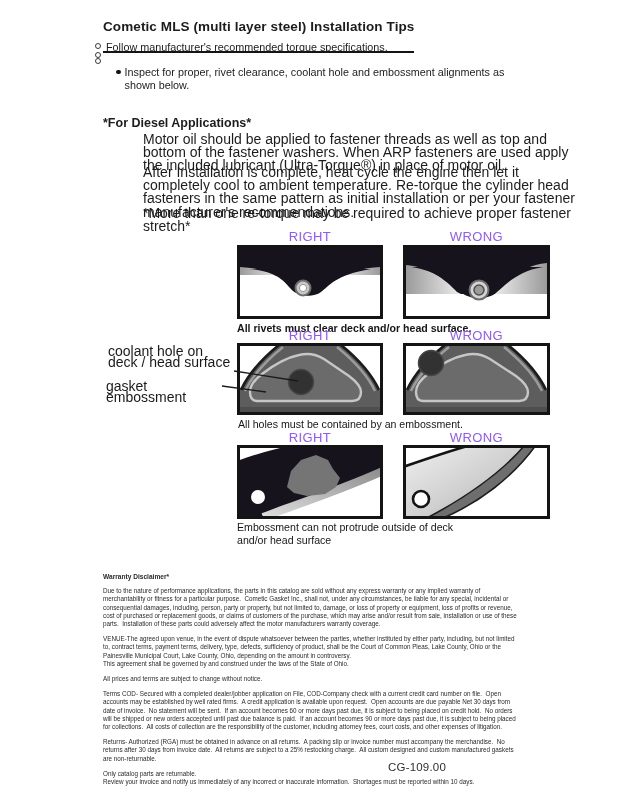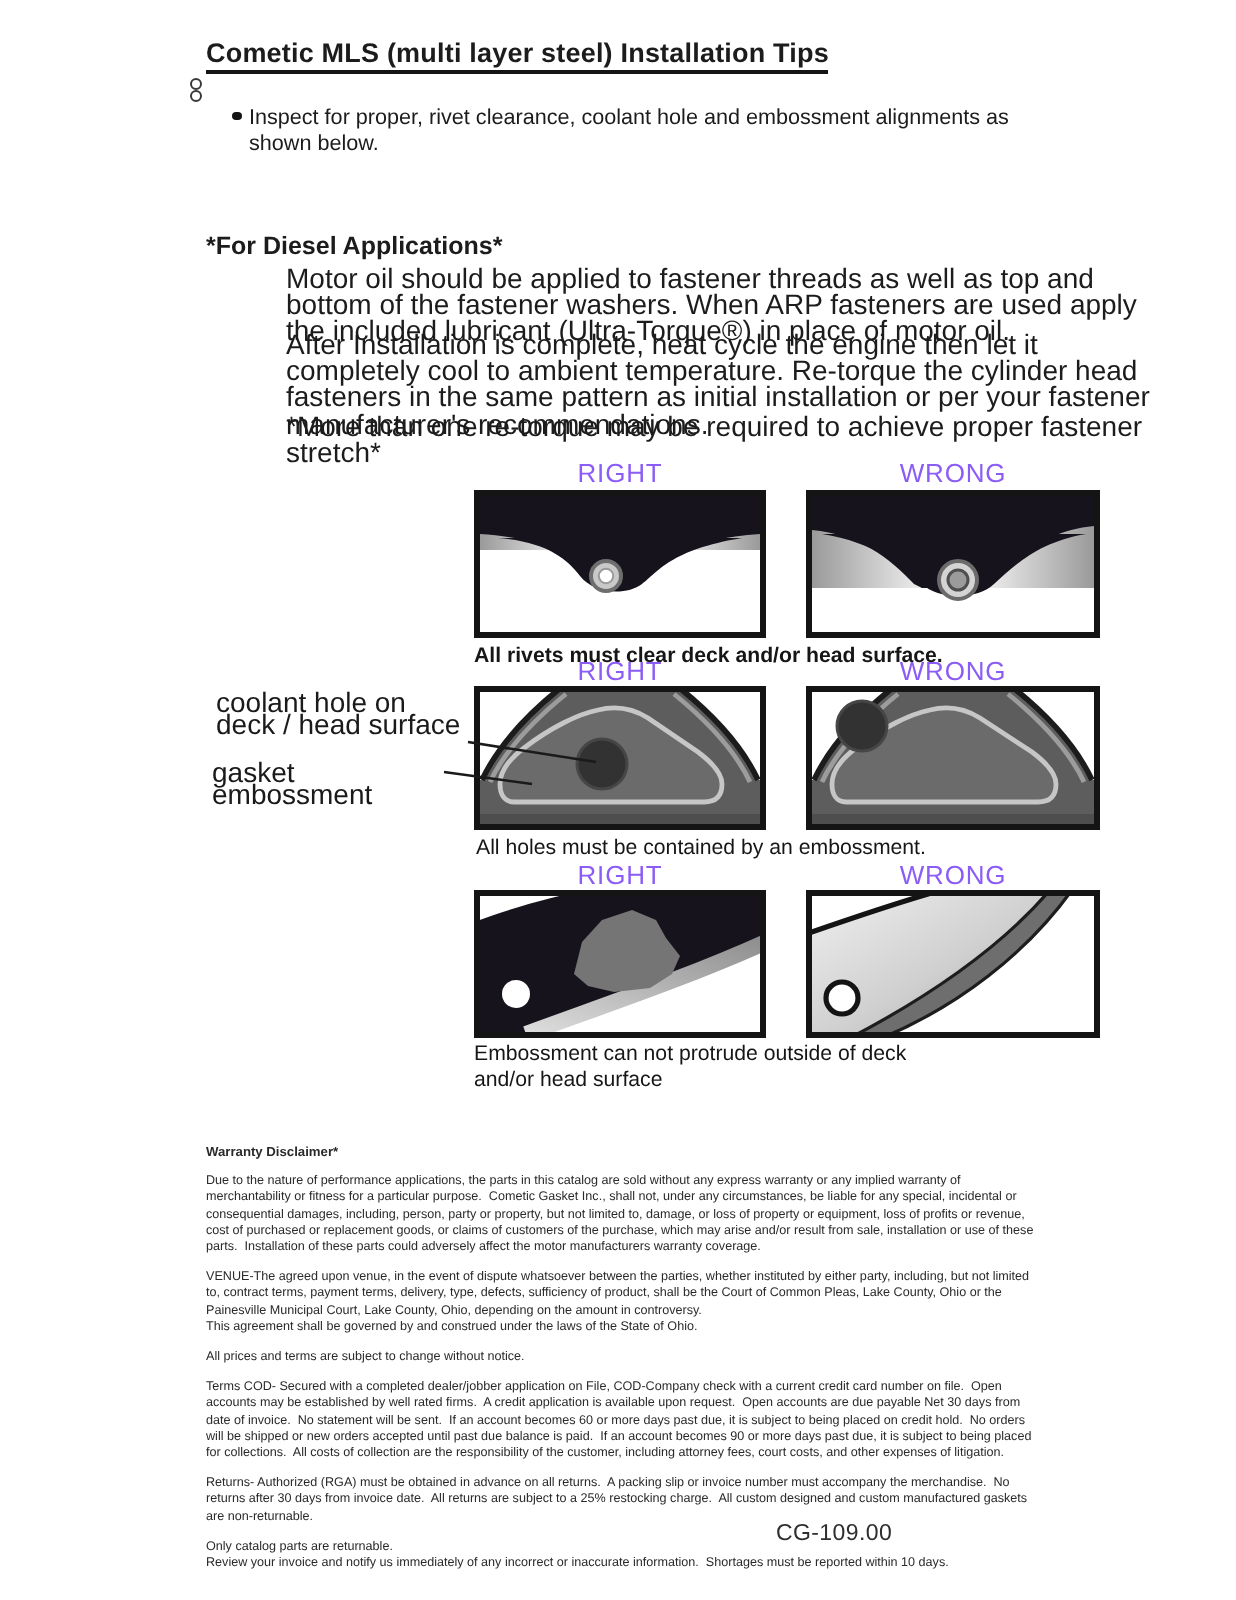--- a/index.html
+++ b/index.html
@@ -4,21 +4,21 @@
 <style>
   html,body{margin:0;padding:0;background:#e9e9e9;}
   .page{
     position:relative;width:618px;height:800px;background:#ffffff;
     font-family:"Liberation Sans","DejaVu Sans",sans-serif;color:#1c1c1c;
     overflow:hidden;margin:0 auto;
   }
   .abs{position:absolute;}
   .title{
     left:103px;top:19px;font-size:13.5px;font-weight:bold;
-    border-bottom:2px solid #141414;padding-bottom:1px;letter-spacing:.1px;
+    border-bottom:2px solid #141414;padding-bottom:17px;letter-spacing:.1px;
   }
   .tips{left:95px;top:41px;width:440px;font-size:10.8px;line-height:13px;}
   .tip-row{display:flex;align-items:baseline;}
   .b-open{
     width:4px;height:4px;border:1.2px solid #3a3a3a;border-radius:50%;
     display:inline-block;flex:0 0 auto;margin-right:5px;position:relative;top:-2px;
   }
   .sub{padding-left:21px;}
   .b-fill{
     width:4.5px;height:4.5px;background:#141414;border-radius:50%;
@@ -40,20 +40,24 @@
 </head>
 <body>
 
 <div class="page">
 
   <div class="abs title">Cometic MLS (multi layer steel) Installation Tips</div>
 
   <div class="abs tips">
     <div class="tip-row">
       <span class="b-open"></span>
+      <span>Follow manufacturer's recommended torque specifications.</span>
+    </div>
+    <div class="tip-row">
+      <span class="b-open"></span>
     </div>
     <div class="tip-row">
       <span class="b-open"></span>
     </div>
     <div class="tip-row sub">
       <span class="b-fill"></span>
       <span>Inspect for proper, rivet clearance, coolant hole and embossment alignments as shown below.</span>
     </div>
   </div>
 

